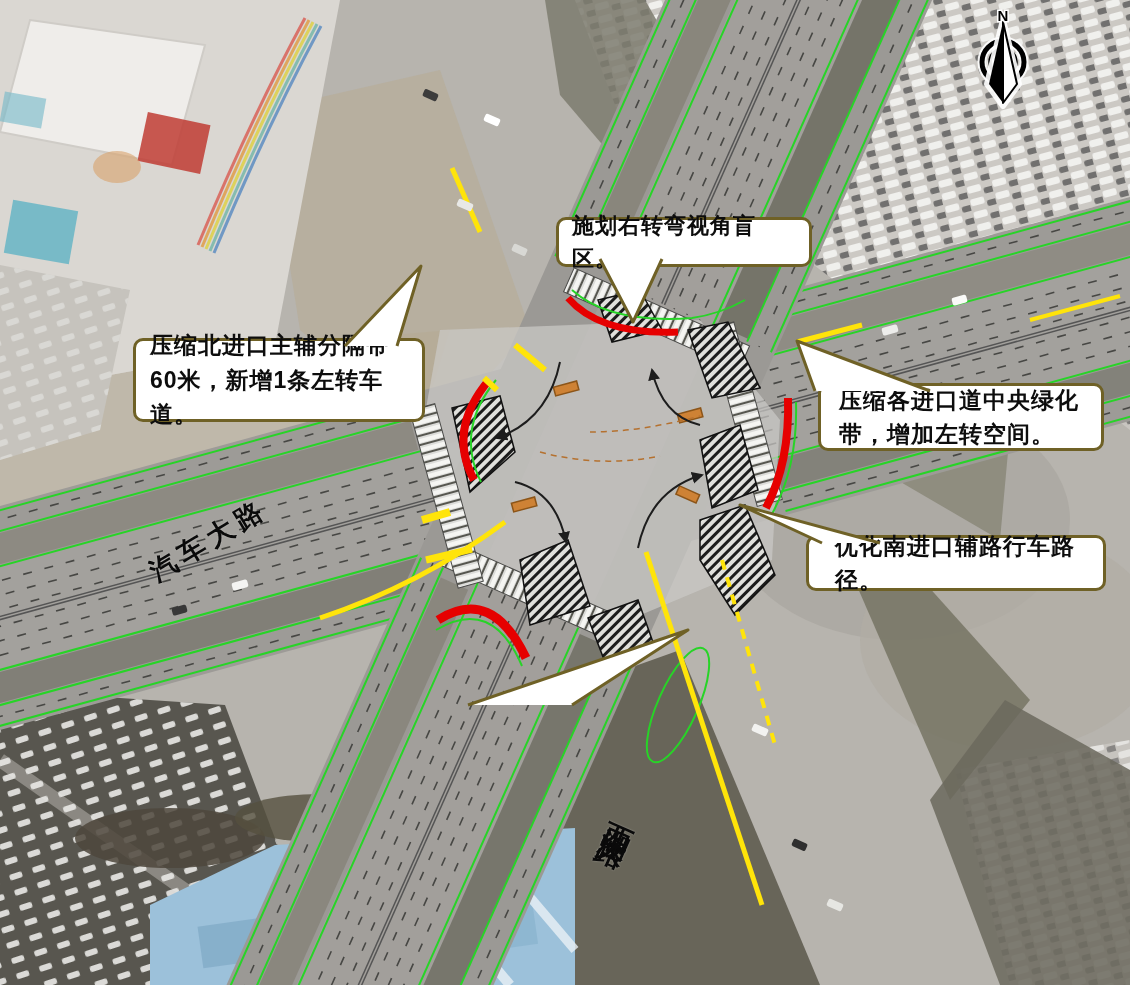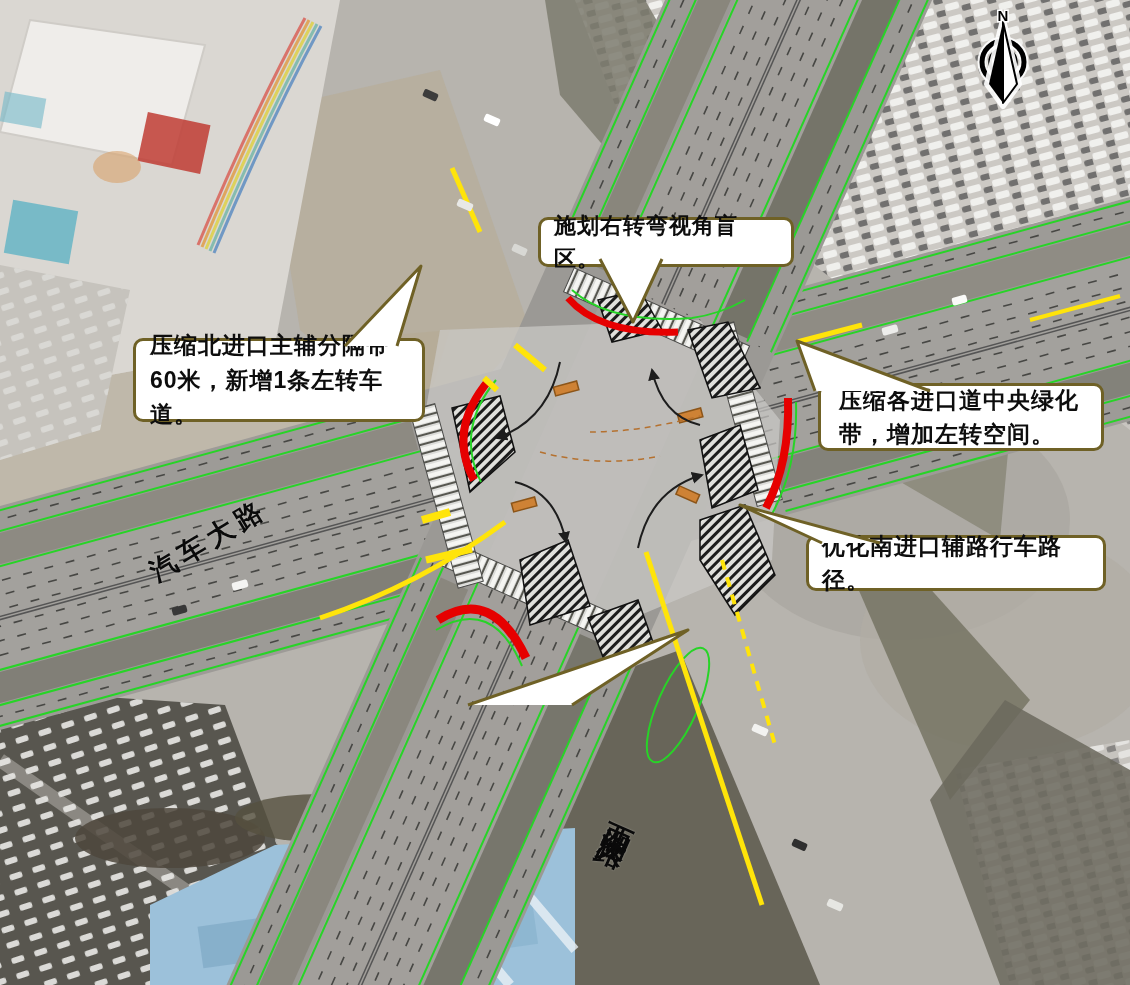--- a/index.html
+++ b/index.html
@@ -294,33 +294,33 @@
     <polygon points="1003,20 987,84 1003,106 1019,84" fill="none" stroke="#ffffff" stroke-width="6" stroke-linejoin="round" opacity="0.9"></polygon>
     <polygon points="1003,22 989,84 1003,103" fill="#000000"></polygon>
     <polygon points="1003,22 1017,84 1003,103" fill="#ffffff" stroke="#000000" stroke-width="2" stroke-linejoin="round"></polygon>
     <text x="1003" y="21" text-anchor="middle" font-size="15" font-weight="bold" fill="#000" style="paint-order:stroke;stroke:#fff;stroke-width:3px">N</text>
   </g>
 </svg>
 
 <div id="label-qiche" class="road-label">汽车大路</div>
 <div id="label-xihu" class="road-label">西湖大路</div>
 
-<div class="callout" style="left:538px;top:217px;width:256px;height:50px;padding:0 13px;font-size:22px;justify-content:center">
+<div class="callout" style="left:556px;top:217px;width:256px;height:50px;padding:0 13px;font-size:22px;justify-content:center">
   <span>施划右转弯视角盲区。</span>
 </div>
 
 <div class="callout" style="left:133px;top:338px;width:292px;height:84px;padding:2px 14px;font-size:23px">
   <span>压缩北进口主辅分隔带60米，新增1条左转车道。</span>
 </div>
 
 <div class="callout" style="left:818px;top:383px;width:286px;height:68px;padding:2px 18px;font-size:23px">
   <span>压缩各进口道中央绿化带，增加左转空间。</span>
 </div>
 
-<div class="callout" style="left:806px;top:535px;width:300px;height:56px;padding:0 13px;font-size:23px">
+<div class="callout" style="left:806px;top:535px;width:300px;height:56px;padding:0 26px;font-size:23px">
   <span>优化南进口辅路行车路径。</span>
 </div>
 
 
 <svg id="tails-svg" width="1130" height="985" viewBox="0 0 1130 985">
   <g fill="#ffffff" stroke="#6f6126" stroke-width="3" stroke-linejoin="round">
     <path d="M600,259 L633,322 L662,259"></path>
     <path d="M345,346 L421,266 L397,346"></path>
     <path d="M815,391 L797,341 L930,391"></path>
     <path d="M822,543 L740,505 L880,543"></path>

